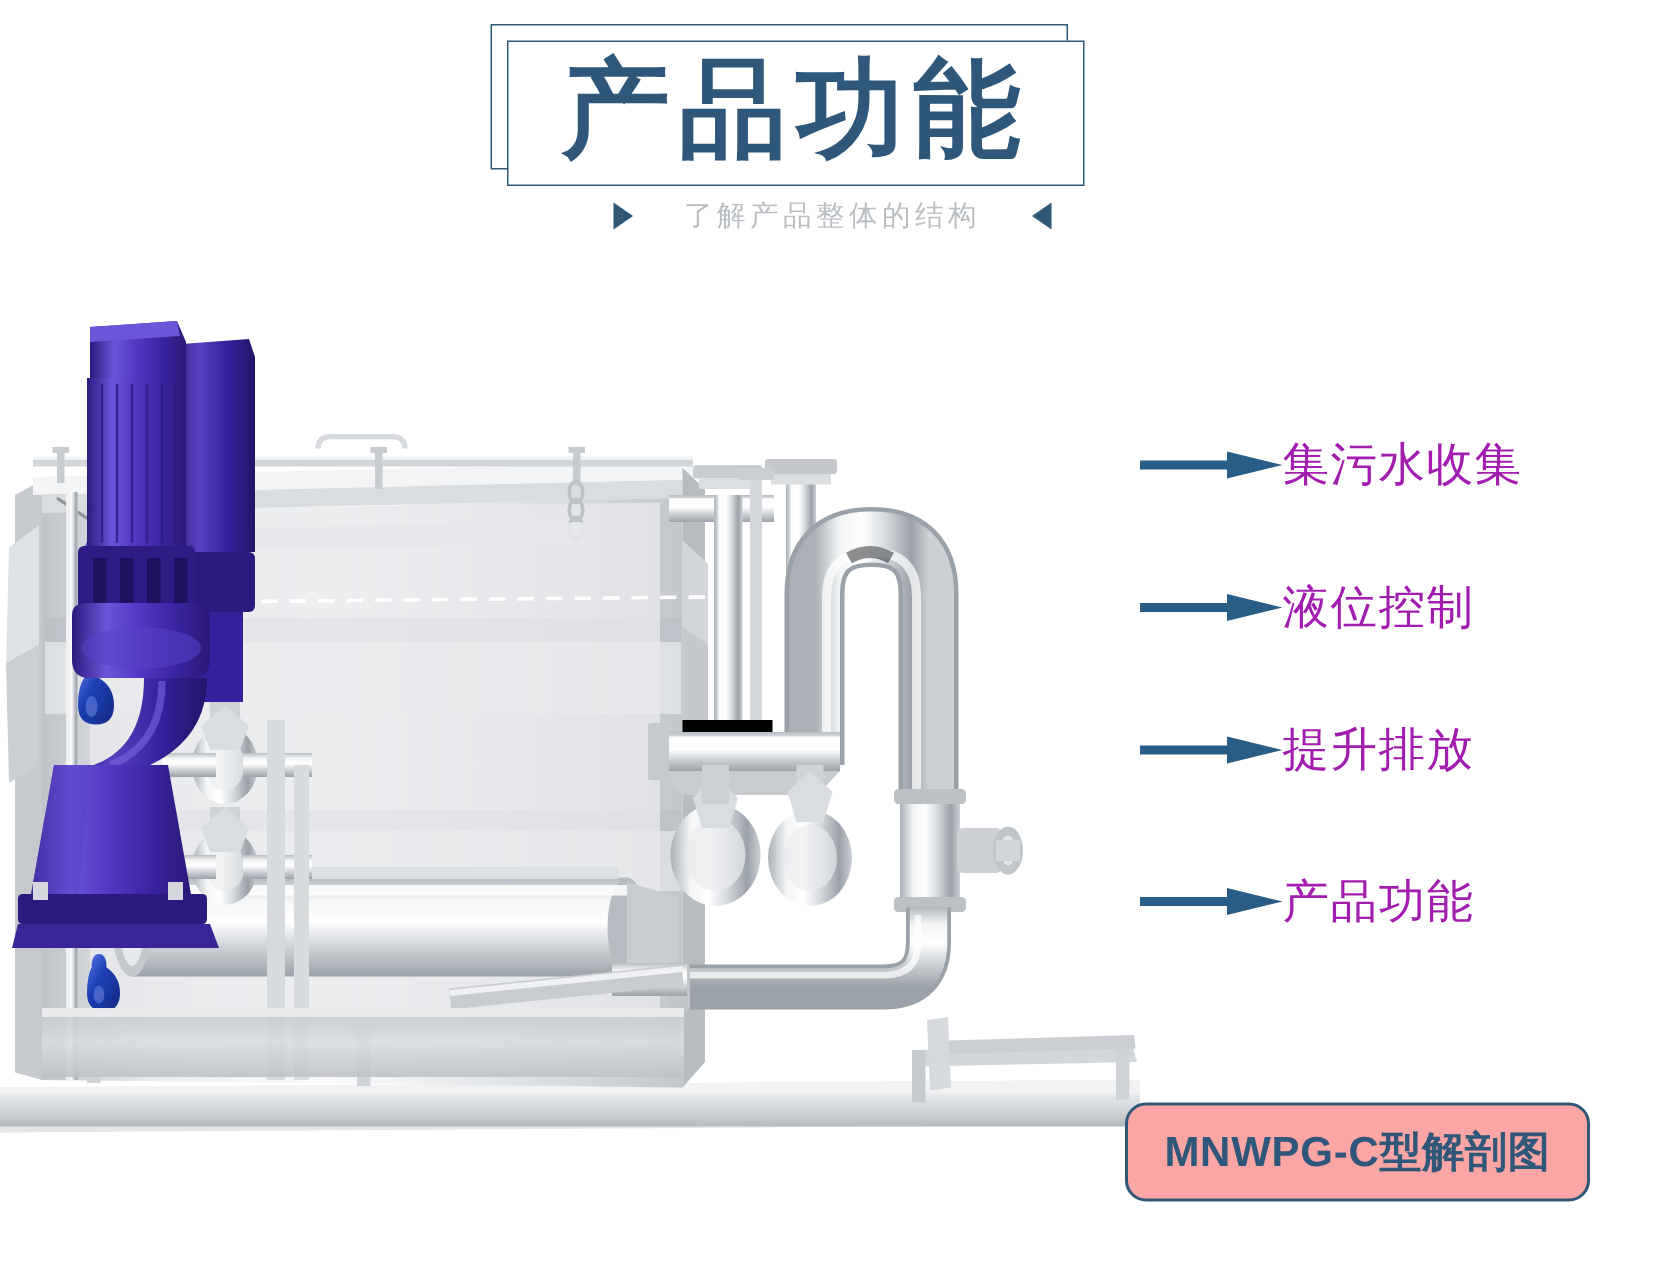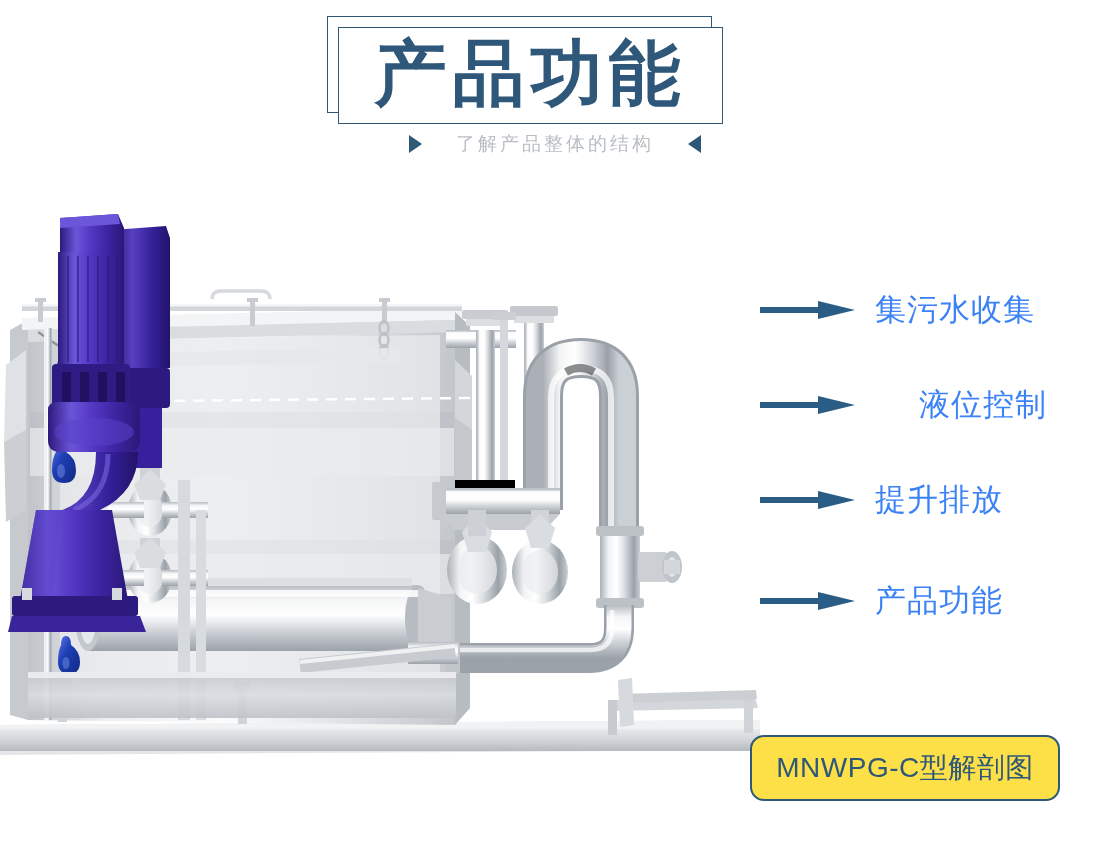--- a/index.html
+++ b/index.html
@@ -30,27 +30,27 @@
   #machine{position:absolute;left:0;top:180px;width:760px;height:620px;}
   #machine svg{display:block;}
 
   
   .callout{position:absolute;height:46px;display:flex;align-items:center;}
   .arrow{position:relative;width:95px;height:18px;flex:0 0 95px;}
   .arrow .shaft{position:absolute;left:0;top:6px;width:66px;height:6px;background:#2a5d85;}
   .arrow .head{position:absolute;left:58px;top:0;width:0;height:0;
                border-top:9px solid transparent;border-bottom:9px solid transparent;
                border-left:37px solid #2a5d85;}
-  .callout-label{font-size:31px;color:#3b82f6;white-space:nowrap;margin-left:20px;
+  .callout-label{font-size:31px;color:#a21caf;white-space:nowrap;
                  letter-spacing:1px;}
 
   
   #caption-box{position:absolute;left:750px;top:735px;width:310px;height:66px;
-               border:2.2px solid #2f5877;border-radius:14px;background:#fde047;
-               display:flex;align-items:center;justify-content:center;box-sizing:border-box;}
+               border:2.2px solid #2f5877;border-radius:14px;background:#fca5a5;
+               display:flex;align-items:center;justify-content:center;box-sizing:border-box;font-weight:bold;}
   #caption-text{font-size:28px;color:#2e5779;white-space:nowrap;letter-spacing:0.5px;}
 </style>
 </head>
 <body>
 
 <div id="header">
 
   <div class="frame-outer"></div>
   <div class="frame-inner"></div>
 
@@ -373,21 +373,21 @@
 </div>
 
 <div class="callout" style="left:760px;top:287px;">
   <span class="arrow">
     <span class="shaft"></span>
       <span class="head"></span>
   </span>
   <span class="callout-label">集污水收集</span>
 </div>
 
-<div class="callout" style="left:760px;top:382px;gap:44px;">
+<div class="callout" style="left:760px;top:382px;">
   <span class="arrow">
     <span class="shaft"></span>
       <span class="head"></span>
   </span>
   <span class="callout-label">液位控制</span>
 </div>
 
 <div class="callout" style="left:760px;top:477px;">
   <span class="arrow">
     <span class="shaft"></span>

